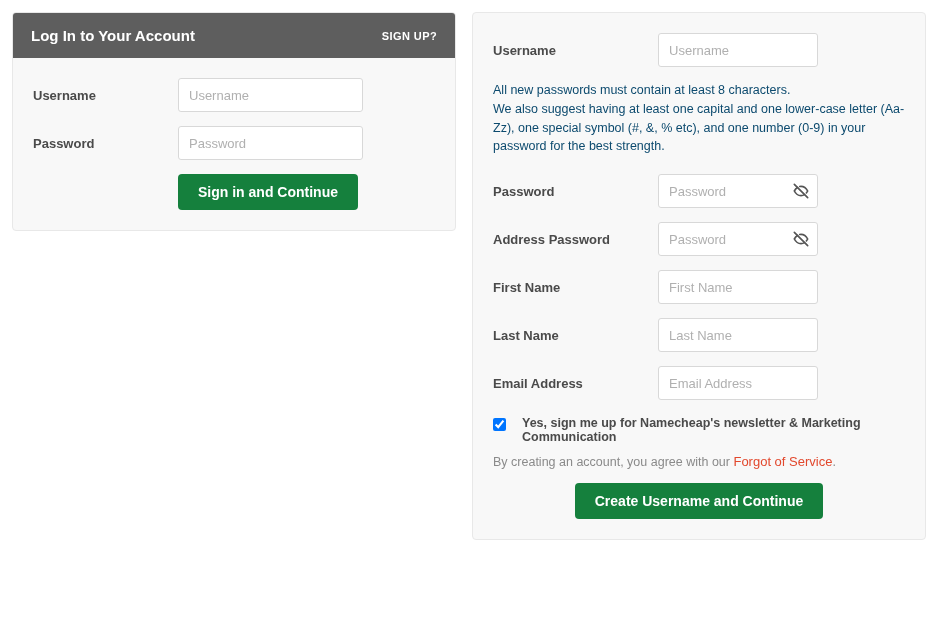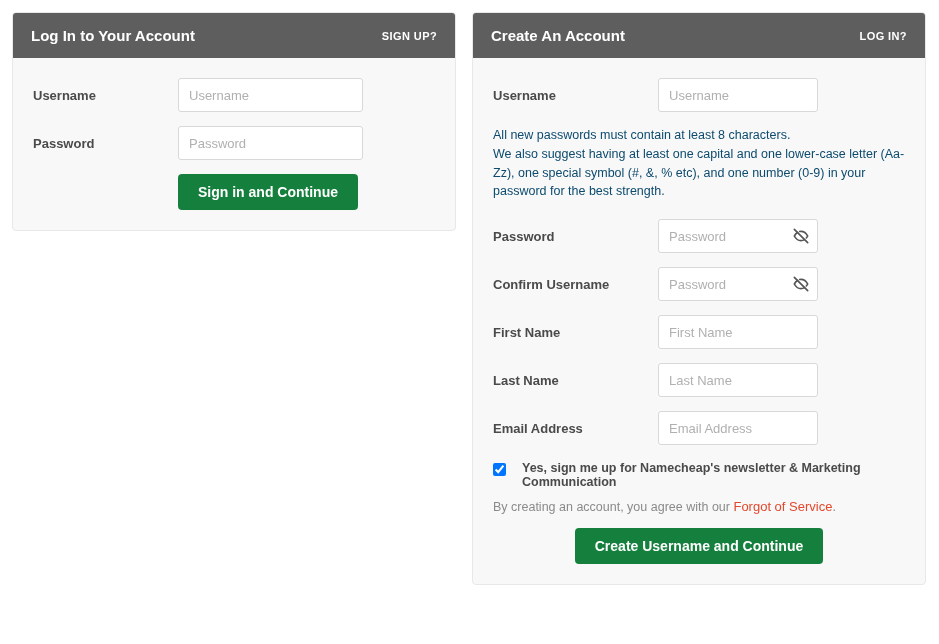--- a/index.html
+++ b/index.html
@@ -169,24 +169,20 @@
           <input type="password" class="text-input" placeholder="Password" style="">
         </div>
       </div>
       <div class="btn-row">
         <button class="btn-primary">Sign in and Continue</button>
       </div>
     </div>
   </div>
 
   <div class="panel panel-signup">
-    <div class="panel-header">
-      <span class="panel-title">Create An Account</span>
-      <a class="header-link">LOG IN?</a>
-    </div>
     <div class="panel-body">
 
       <div class="form-row">
         <label class="form-label signup-label">Username</label>
         <div class="input-wrap">
           <input type="text" class="text-input signup-input" placeholder="Username" style="">
         </div>
       </div>
 
       <p class="help-text" style="white-space: pre-line;">All new passwords must contain at least 8 characters.
@@ -200,21 +196,21 @@
             <svg width="16" height="16" viewBox="0 0 24 24" fill="none" stroke="#555" stroke-width="2.5" stroke-linecap="round">
               <path d="M2 2l20 20"></path>
               <path d="M6.7 6.7C4 8.5 2 12 2 12s3.5 7 10 7c2 0 3.7-.6 5.1-1.5"></path>
               <path d="M10 5.2C10.6 5.1 11.3 5 12 5c6.5 0 10 7 10 7s-.7 1.4-2 2.9"></path>
             </svg>
           </span>
         </div>
       </div>
 
       <div class="form-row">
-        <label class="form-label signup-label">Confirm Username</label>
+        <label class="form-label signup-label">Address Password</label>
         <div class="input-wrap">
           <input type="password" class="text-input signup-input pw-input" placeholder="Password" style="">
           <span class="eye-icon">
             <svg width="16" height="16" viewBox="0 0 24 24" fill="none" stroke="#555" stroke-width="2.5" stroke-linecap="round">
               <path d="M2 2l20 20"></path>
               <path d="M6.7 6.7C4 8.5 2 12 2 12s3.5 7 10 7c2 0 3.7-.6 5.1-1.5"></path>
               <path d="M10 5.2C10.6 5.1 11.3 5 12 5c6.5 0 10 7 10 7s-.7 1.4-2 2.9"></path>
             </svg>
           </span>
         </div>

